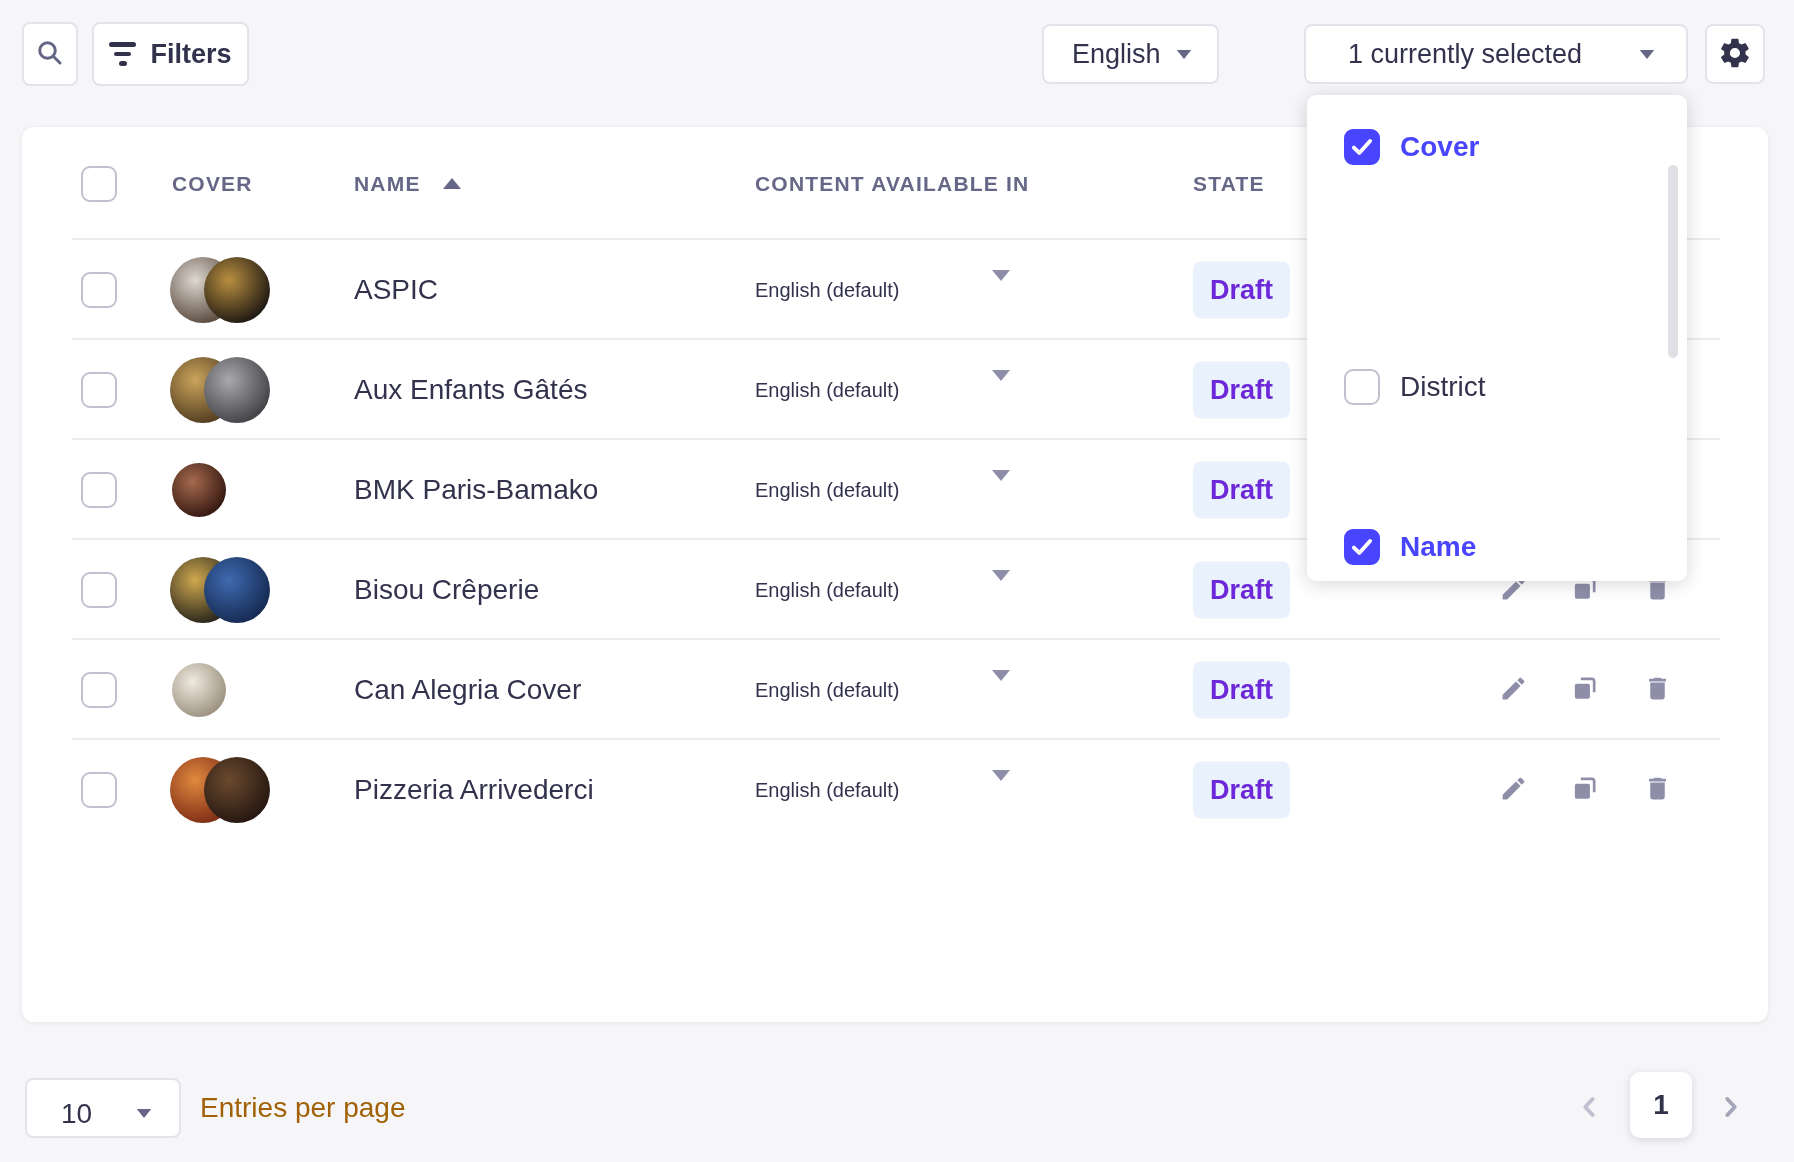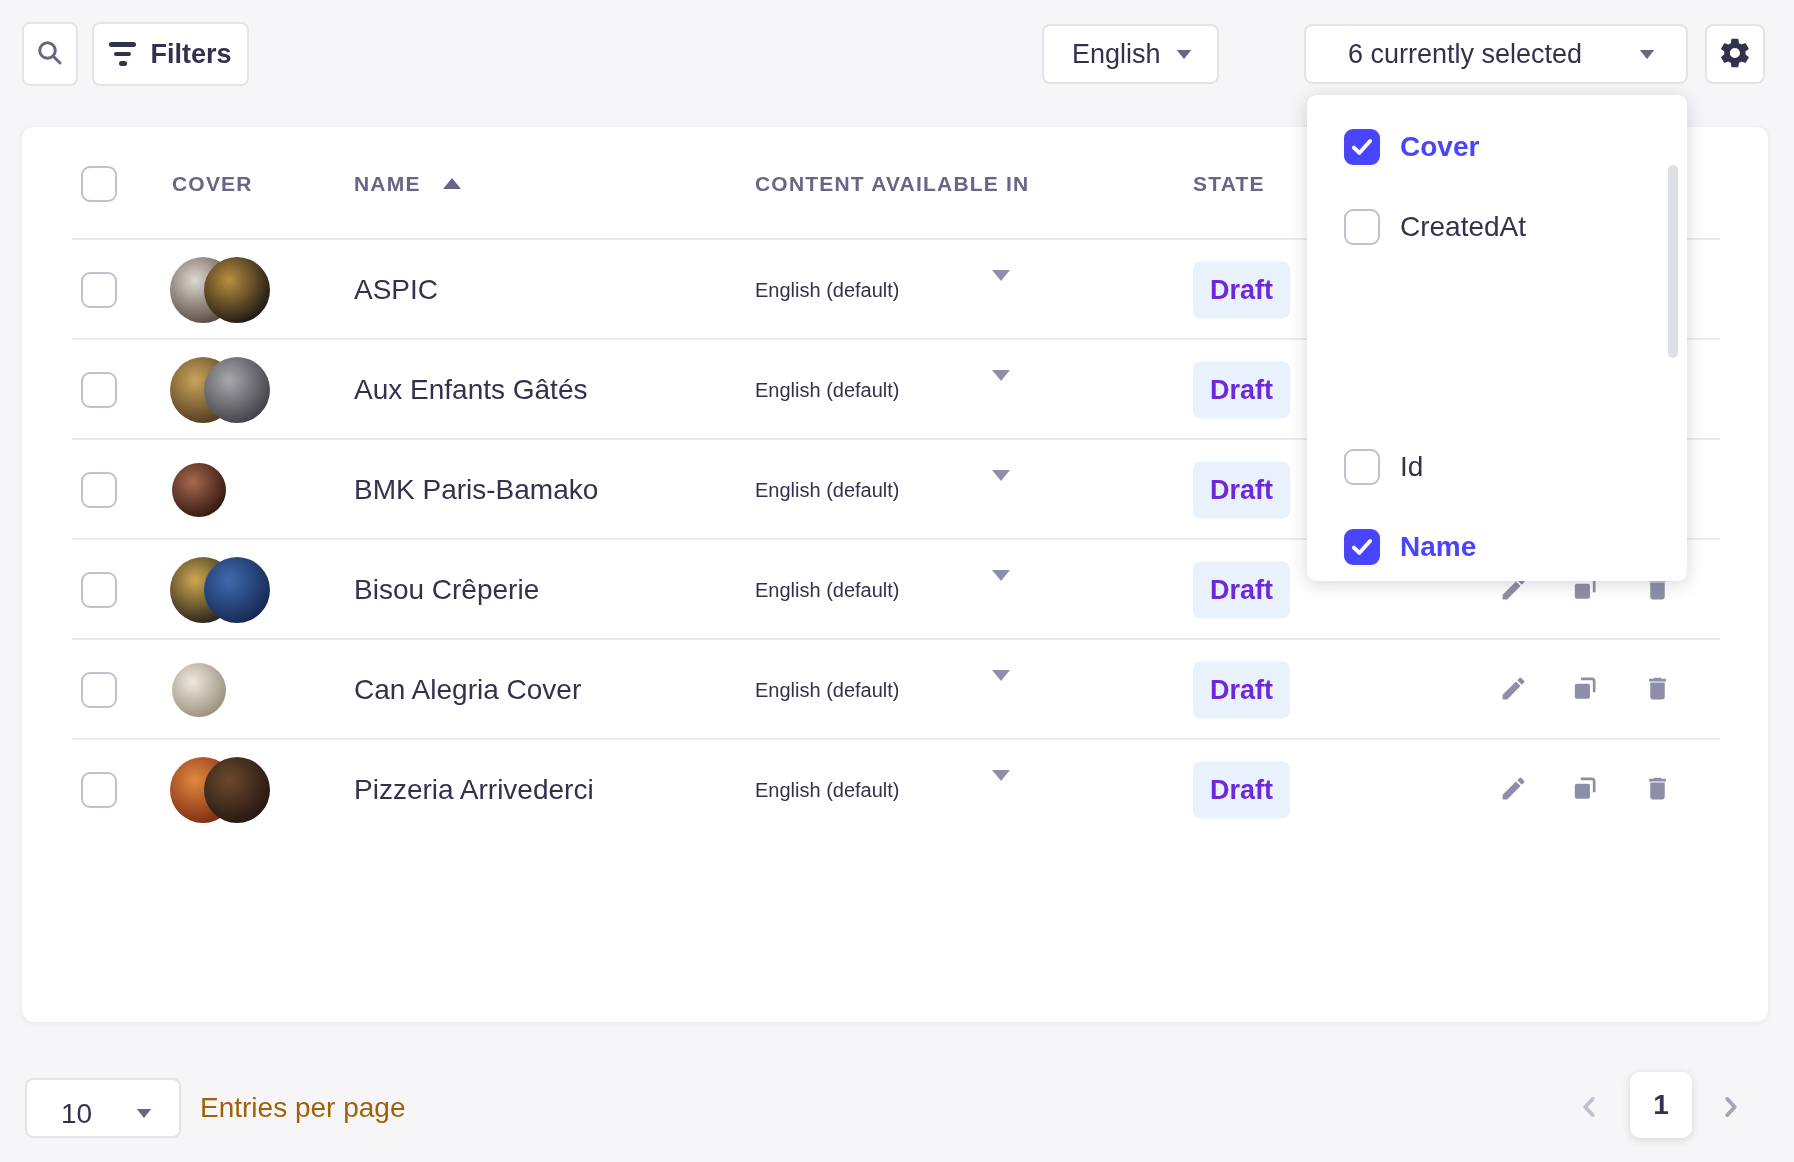--- a/index.html
+++ b/index.html
@@ -173,21 +173,21 @@
     </span>
   <span>Filters</span>
 </button>
 
 <div class="select" id="locale-select">
   <span>English</span>
   <span class="caret-down"></span>
 </div>
 
 <div class="select" id="columns-select">
-  <span>6 currently selected</span>
+  <span>1 currently selected</span>
   <span class="caret-down"></span>
 </div>
 
 <button class="btn" id="settings-btn">
   <span>
     <svg width="34" height="34" viewBox="0 0 24 24" fill="#32324d">
       <path d="M19.4 13c.04-.33.06-.66.06-1s-.02-.67-.06-1l2.1-1.65a.5.5 0 0 0 .12-.64l-2-3.46a.5.5 0 0 0-.6-.22l-2.49 1a7.3 7.3 0 0 0-1.73-1l-.38-2.65A.49.49 0 0 0 13.93 2h-4a.49.49 0 0 0-.49.42l-.38 2.65c-.63.26-1.2.6-1.73 1l-2.49-1a.5.5 0 0 0-.6.22l-2 3.46a.5.5 0 0 0 .12.64L4.46 11c-.04.33-.06.66-.06 1s.02.67.06 1l-2.1 1.65a.5.5 0 0 0-.12.64l2 3.46c.13.22.39.31.6.22l2.49-1c.53.4 1.1.74 1.73 1l.38 2.65c.04.24.25.42.49.42h4c.24 0 .45-.18.49-.42l.38-2.65c.63-.26 1.2-.6 1.73-1l2.49 1c.21.09.47 0 .6-.22l2-3.46a.5.5 0 0 0-.12-.64L19.4 13zm-7.47 2.6a3.6 3.6 0 1 1 0-7.2 3.6 3.6 0 0 1 0 7.2z"></path>
     </svg>
   </span>
 </button>
@@ -419,35 +419,29 @@
 
   <div class="picker-item checked" style="top: 12px;">
     <span class="checkbox checked">
       <svg width="26" height="26" viewBox="0 0 24 24" fill="none" stroke="#ffffff" stroke-width="3.6" stroke-linecap="round" stroke-linejoin="round">
         <polyline points="4.5 12.5 9.5 17.5 19.5 6.5"></polyline>
       </svg>
     </span>
     <span class="p-label">Cover</span>
   </div>
 
-  <div class="picker-item" style="top: 92px;">
+
+
+  <div class="picker-item" style="top: 252px;">
     <span class="checkbox">
       
     </span>
-    <span class="p-label">CreatedAt</span>
-  </div>
-
-
-
-  <div class="picker-item" style="top: 332px;">
-    <span class="checkbox">
-      
-    </span>
-    <span class="p-label">Id</span>
-  </div>
+    <span class="p-label">District</span>
+  </div>
+
 
   <div class="picker-item checked" style="top: 412px;">
     <span class="checkbox checked">
       <svg width="26" height="26" viewBox="0 0 24 24" fill="none" stroke="#ffffff" stroke-width="3.6" stroke-linecap="round" stroke-linejoin="round">
         <polyline points="4.5 12.5 9.5 17.5 19.5 6.5"></polyline>
       </svg>
     </span>
     <span class="p-label">Name</span>
   </div>
 </div>

